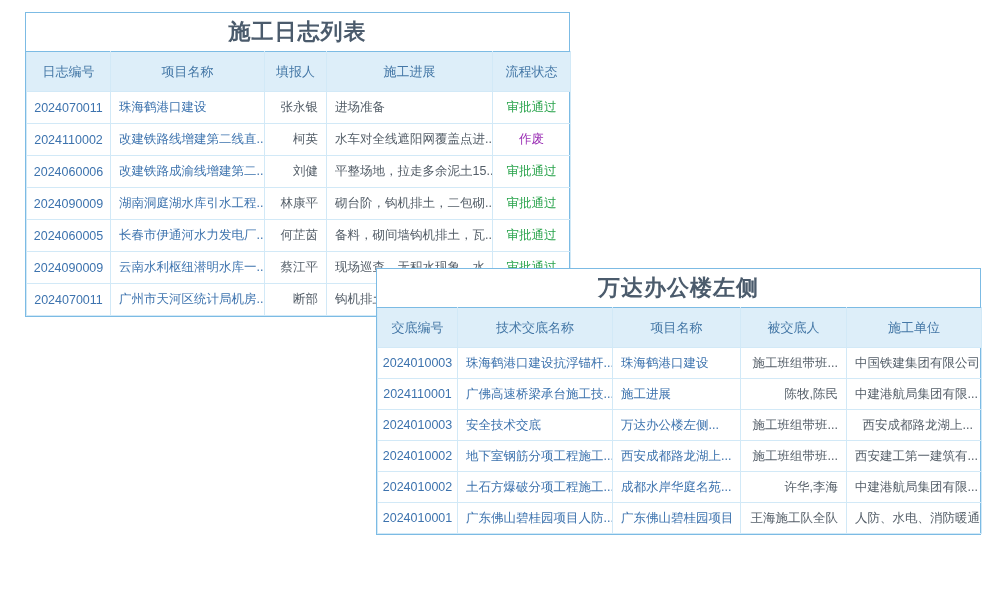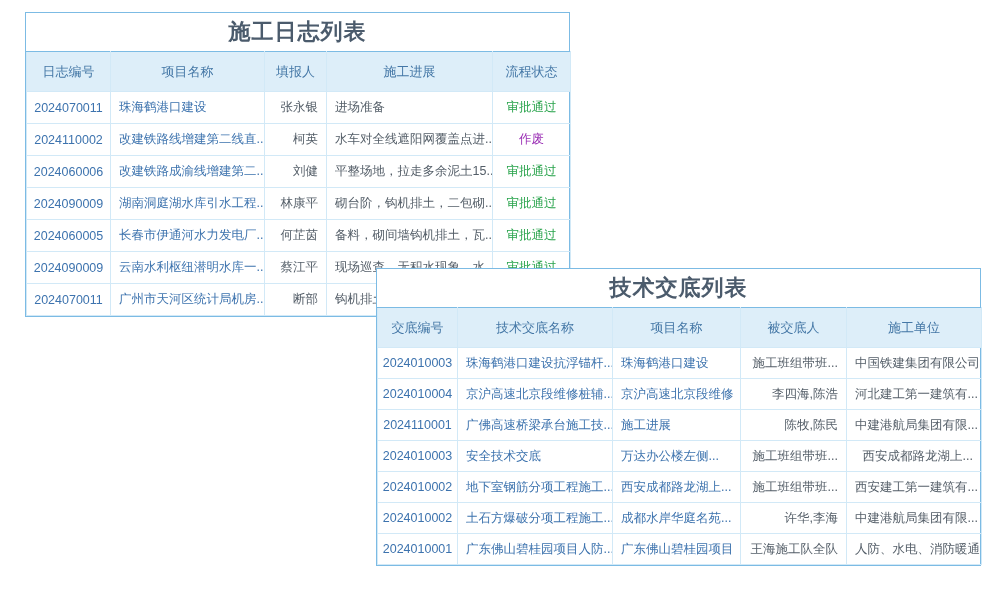--- a/index.html
+++ b/index.html
@@ -135,21 +135,21 @@
         <td class="c-link">广州市天河区统计局机房...</td>
         <td class="c-center">断部</td>
         <td class="c-text">钩机排土</td>
         <td class="c-status"><span class=""></span></td>
       </tr>
     </tbody>
   </table>
 </div>
 
 <div class="panel panel-tech">
-  <div class="panel-title">技术交底列表</div>
+  <div class="panel-title">万达办公楼左侧</div>
   <table>
     <colgroup>
       <col style="width:80px">
         <col style="width:155px">
         <col style="width:128px">
         <col style="width:106px">
         <col style="width:135px">
     </colgroup>
     <thead>
       <tr>
@@ -162,27 +162,20 @@
     </thead>
     <tbody>
       <tr>
         <td class="c-id">2024010003</td>
         <td class="c-link">珠海鹤港口建设抗浮锚杆...</td>
         <td class="c-link">珠海鹤港口建设</td>
         <td class="c-center">施工班组带班...</td>
         <td class="c-center">中国铁建集团有限公司</td>
       </tr>
       <tr>
-        <td class="c-id">2024010004</td>
-        <td class="c-link">京沪高速北京段维修桩辅...</td>
-        <td class="c-link">京沪高速北京段维修</td>
-        <td class="c-center">李四海,陈浩</td>
-        <td class="c-center">河北建工第一建筑有...</td>
-      </tr>
-      <tr>
         <td class="c-id">2024110001</td>
         <td class="c-link">广佛高速桥梁承台施工技...</td>
         <td class="c-link">施工进展</td>
         <td class="c-center">陈牧,陈民</td>
         <td class="c-center">中建港航局集团有限...</td>
       </tr>
       <tr>
         <td class="c-id">2024010003</td>
         <td class="c-link">安全技术交底</td>
         <td class="c-link">万达办公楼左侧...</td>

